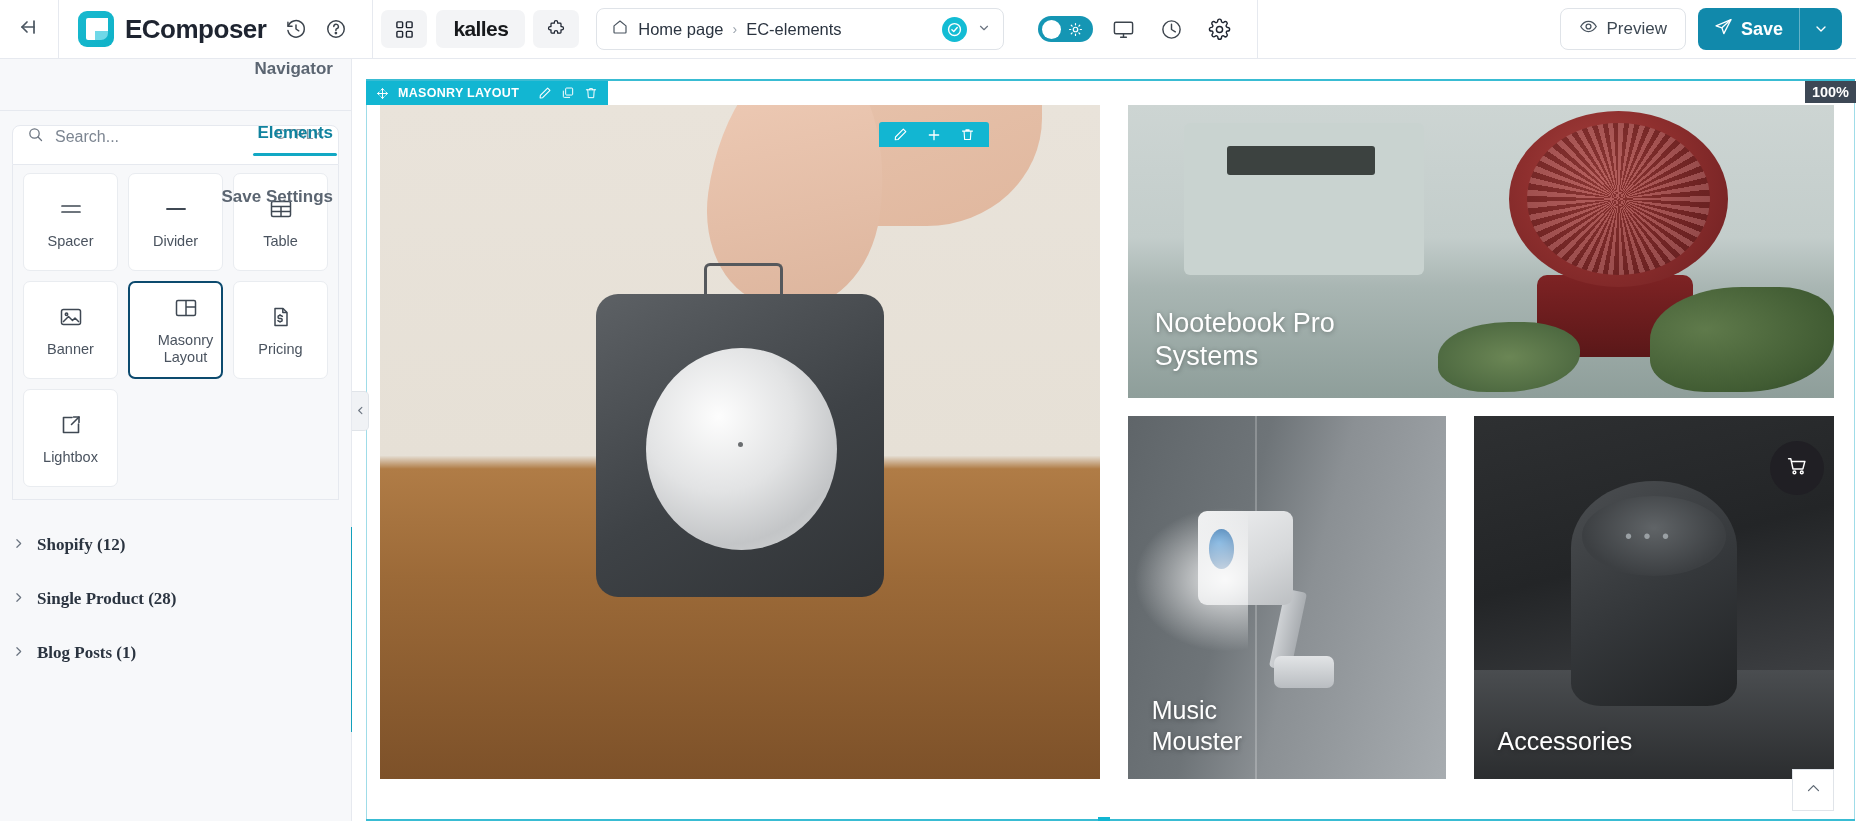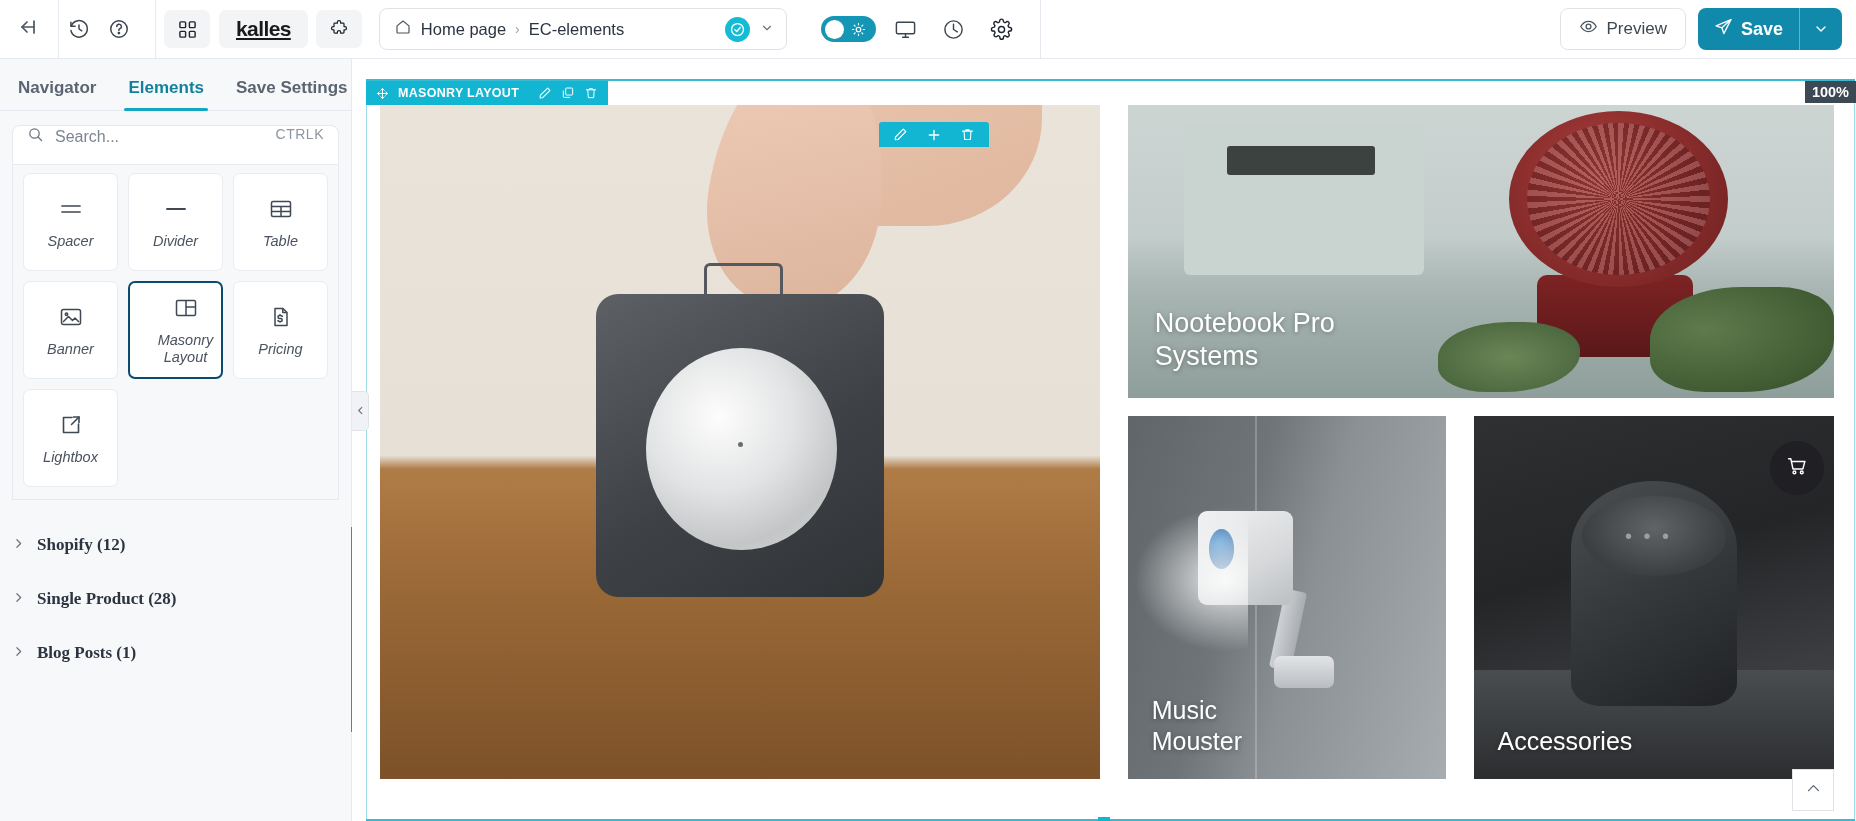--- a/index.html
+++ b/index.html
@@ -57,21 +57,21 @@
   }
   .tb-sq-btn {
     width: 46px; height: 38px; border-radius: 7px; background: #f3f4f6;
     display: flex; align-items: center; justify-content: center;
     cursor: pointer; margin-left: 8px; color: #1e2430;
   }
   .tb-kalles {
     height: 38px; border-radius: 7px; background: #f3f4f6;
     display: flex; align-items: center; justify-content: center;
     padding: 0 17px; margin-left: 9px; cursor: pointer;
-    font-size: 21px; font-weight: bold; color: #17191c; letter-spacing: -0.6px; text-decoration: underline;
+    font-size: 21px; font-weight: bold; color: #17191c; letter-spacing: -0.6px;
   }
   .breadcrumb-box {
     height: 42px; border: 1px solid #dfe3e8; border-radius: 8px;
     display: flex; align-items: center; margin-left: 17px;
     padding: 0 6px 0 14px; background: #fff; min-width: 408px;
     justify-content: space-between;
   }
   .bc-left { display: flex; align-items: center; gap: 9px; }
   .bc-item { font-size: 16.5px; color: #2b3440; cursor: pointer; }
   .bc-sep { color: #9aa3ad; font-size: 14px; }
@@ -117,20 +117,21 @@
   
   .sidebar {
     width: 352px; min-width: 352px; background: #f7f8fa;
     border-right: 1px solid #e6e9ef;
     display: flex; flex-direction: column; position: relative;
   }
   .tabs {
     display: flex; align-items: flex-end; height: 52px;
     padding: 0 18px; gap: 32px; border-bottom: 1px solid #e6e9ef;
     background: #f7f8fa;
+    flex-direction: column;
   }
   .tab {
     font-size: 17px; font-weight: bold; color: #5b6571; cursor: pointer;
     padding-bottom: 12px; position: relative; white-space: nowrap;
   }
   .tab.active { color: #10829e; }
   .tab.active::after {
     content: ""; position: absolute; left: -4px; right: -4px; bottom: -1px;
     height: 3px; background: #12a8c4; border-radius: 2px;
   }
@@ -149,21 +150,21 @@
   .elem-panel {
     margin: 0 12px; background: #f7f8fa;
     border: 1px solid #e6e9ef; border-top: none;
     padding: 8px 10px 12px 10px;
   }
   .elem-grid { display: grid; grid-template-columns: repeat(3, 1fr); gap: 10px; }
   .elem-card {
     height: 98px; background: #ffffff; border: 1px solid #e9ecf0;
     border-radius: 7px; display: flex; flex-direction: column;
     align-items: center; justify-content: center; gap: 10px;
-    cursor: pointer; color: #424b57; font-style: italic;
+    cursor: pointer; color: #424b57;
   }
   .elem-card.selected { border: 2px solid #0c4a6e; padding-left: 20px; }
   .elem-label {
     font-size: 14.5px; color: #4a535f; text-align: center; line-height: 1.15;
   }
   .elem-icon { height: 28px; display: flex; align-items: center; justify-content: center; }
 
   .sb-sections { padding: 18px 12px 0 12px; }
   .sb-section {
     display: flex; align-items: center; gap: 12px;
@@ -399,20 +400,26 @@
         <svg width="24" height="24" viewBox="0 0 24 24" fill="none" stroke="#4a5560" stroke-width="1.7" stroke-linecap="round" stroke-linejoin="round">
           <path d="M10 7 L5 12 L10 17"></path>
             <path d="M5 12 H17"></path>
             <path d="M17 6 V18"></path>
         </svg>
       </span>
     </div>
 
     <div class="tb-divider"></div>
 
+    <div class="tb-brand">
+      <span class="logo-sq">
+          <span class="logo-fold"></span>
+        </span>
+      <span class="brand-name">EComposer</span>
+    </div>
 
     <div class="tb-icon">
       <svg width="22" height="22" viewBox="0 0 24 24" fill="none" stroke="#3c444d" stroke-width="1.6" stroke-linecap="round" stroke-linejoin="round">
         <path d="M3.5 9 A9 9 0 1 1 3.2 13.5"></path>
           <path d="M3.2 4.5 V9 H7.7"></path>
           <path d="M12 7.5 V12 L15 14"></path>
       </svg>
     </div>
 
     <div class="tb-icon">

